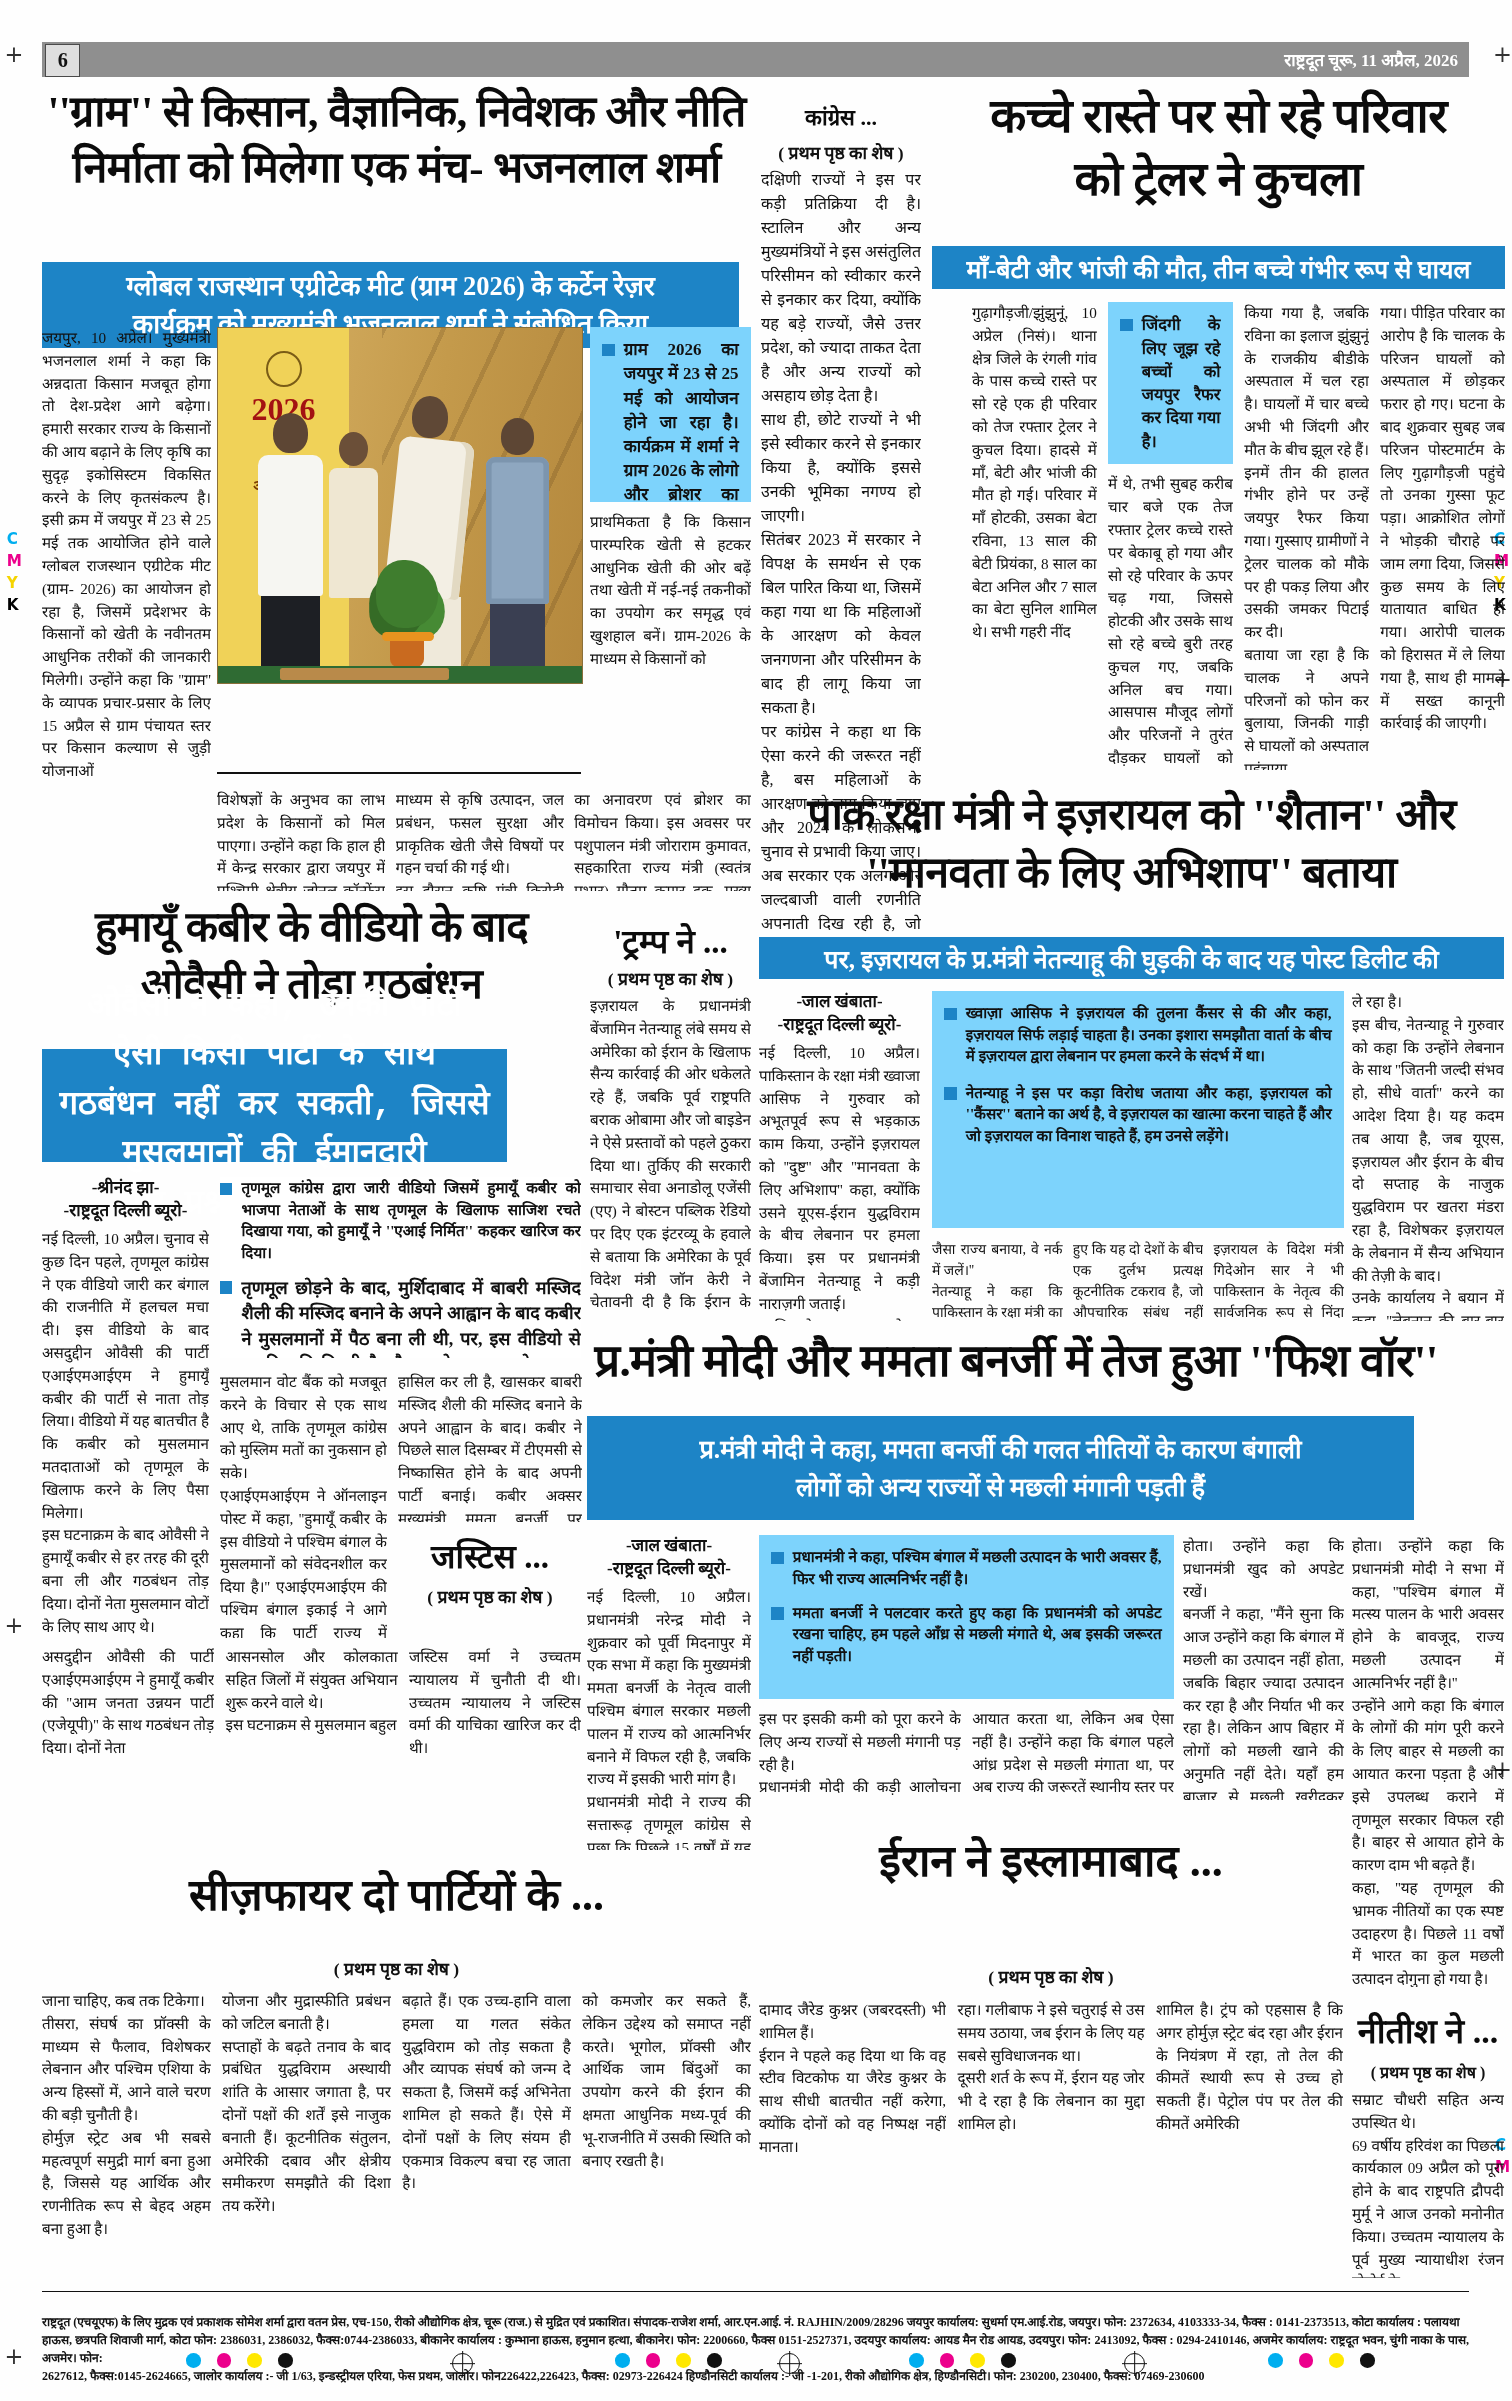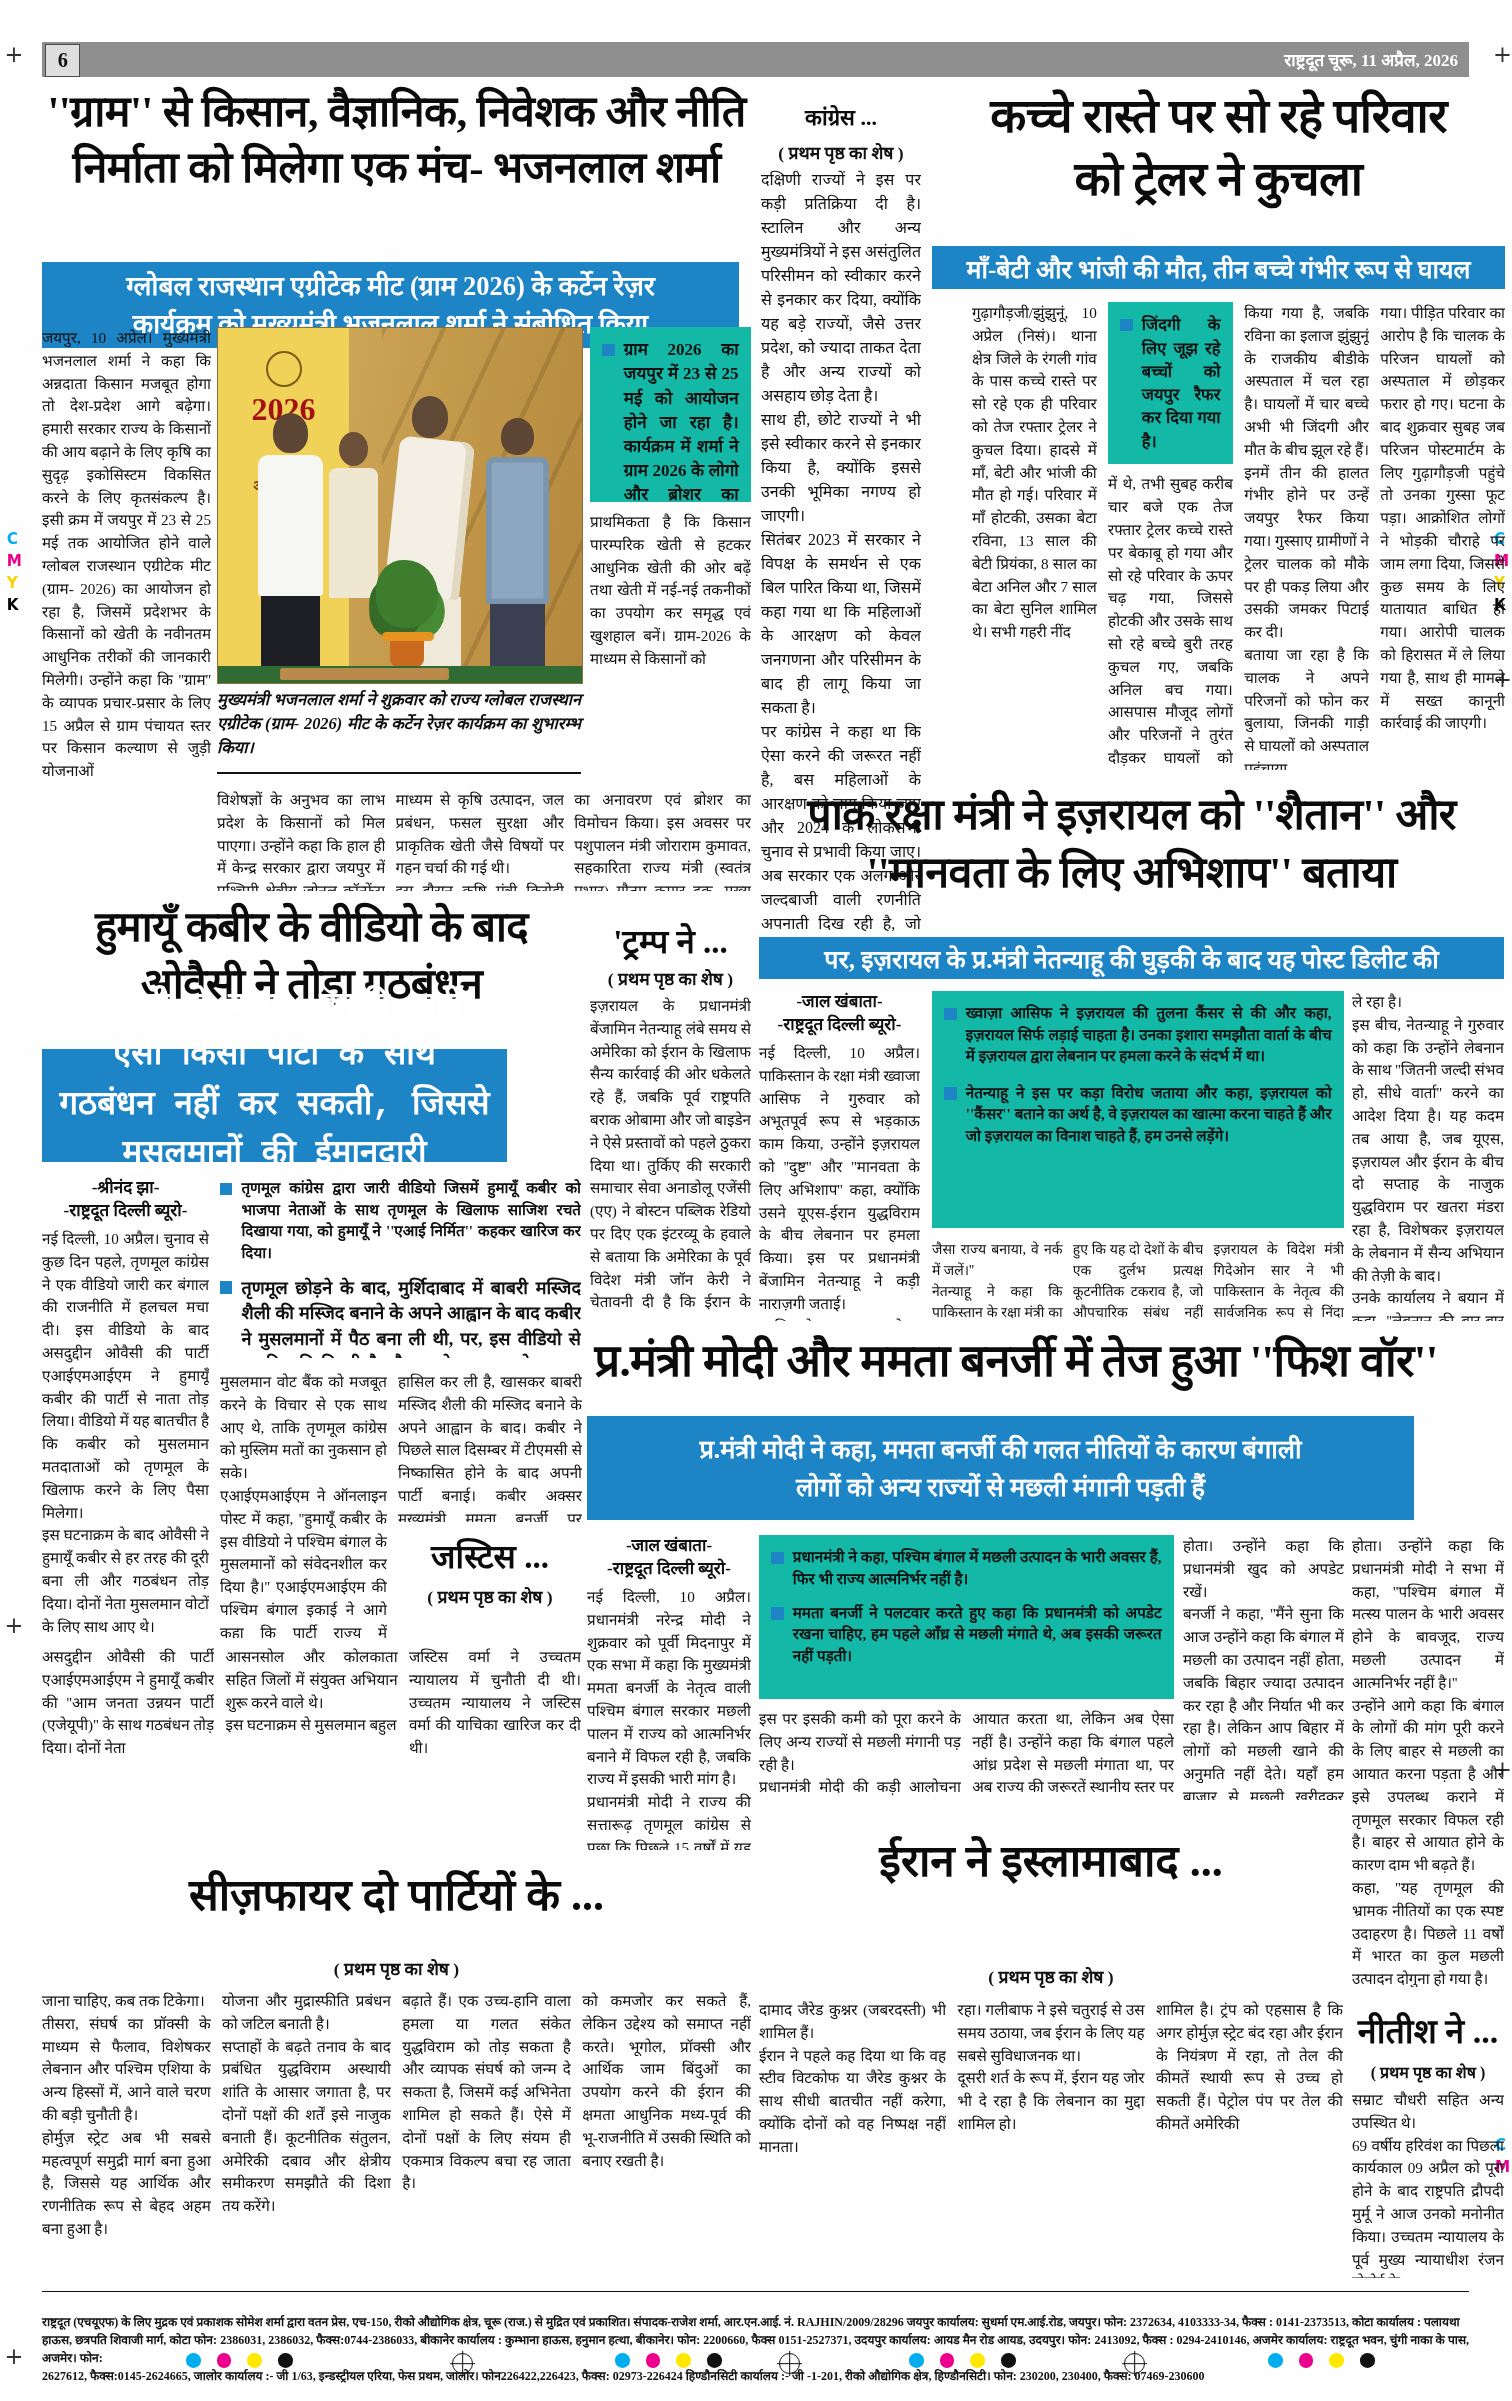--- a/index.html
+++ b/index.html
@@ -6,21 +6,21 @@
   body{font-family:"Liberation Serif","DejaVu Serif",serif;color:#111;}
   #paper{position:relative;width:1512px;height:2401px;background:#fefefe;overflow:hidden;}
   .abs{position:absolute;}
   .headline{font-weight:700;color:#0b0b0b;text-align:center;white-space:pre-line;letter-spacing:-0.6px;}
   .subhead{background:#1d84c6;color:#ffffff;font-weight:700;text-align:center;white-space:pre-line;
            display:flex;align-items:center;justify-content:center;padding:5.6px 13.6px;box-sizing:border-box;}
   .kicker{font-weight:700;text-align:center;color:#0b0b0b;}
   .cont{font-weight:700;text-align:center;font-size:17.5px;}
   .byline{font-weight:700;text-align:center;font-size:17px;line-height:1.35;white-space:pre-line;}
   .body{font-size:15.2px;line-height:1.5;text-align:justify;white-space:pre-line;overflow:hidden;}
-  .lightbox{background:#14b8a6;box-sizing:border-box;padding:11.3px 12.4px;overflow:hidden;}
+  .lightbox{background:#7dd3fc;box-sizing:border-box;padding:11.3px 12.4px;overflow:hidden;}
   .bullet-item{display:flex;gap:9px;font-weight:700;font-size:16px;line-height:1.42;text-align:justify;}
   .sq{width:12.4px;height:12.4px;background:#1d84c6;margin-top:5.6px;flex:none;}
   .rule{background:#111;}
   .footer-text{font-size:12px;line-height:1.5;text-align:justify;font-weight:600;}
   .dot{width:14.7px;height:14.7px;border-radius:50%;display:inline-block;}
   .reg-cross{position:absolute;font-size:22.6px;color:#333;font-weight:400;font-family:"DejaVu Sans",sans-serif;}
   .cmyk-letter{font-family:"DejaVu Sans",sans-serif;font-weight:700;font-size:15.2px;line-height:1.45;}
   .crosshair{width:19px;height:19px;border:1.7px solid #111;border-radius:50%;position:relative;display:inline-block;}
   .crosshair:before{content:"";position:absolute;left:50%;top:-3.4px;bottom:-3.4px;width:1.7px;background:#111;transform:translateX(-50%);}
   .crosshair:after{content:"";position:absolute;top:50%;left:-3.4px;right:-3.4px;height:1.7px;background:#111;transform:translateY(-50%);}
@@ -96,21 +96,20 @@
 
     <div style="position:absolute;left:141px;bottom:16px;width:96px;height:107px;">
       <div style="position:absolute;left:17px;top:0;width:62px;height:68px;background:#3f7d2e;border-radius:50% 60% 55% 50%;box-shadow:-10.2px 13.6px 0 -3.4px #356b26, 11.3px 16px 0 -4.5px #468a34;"></div>
       <div style="position:absolute;left:31px;bottom:0;width:34px;height:33px;background:#c96a1f;border-radius:3.4px 3.4px 8px 8px;"></div>
       <div style="position:absolute;left:22.6px;bottom:26px;width:52px;height:9px;background:#e8931f;border-radius:4.5px;"></div>
     </div>
     <div style="position:absolute;left:0;bottom:0;width:100%;height:17px;background:#2f6b33;"></div>
     <div style="position:absolute;left:62px;bottom:3.4px;width:169px;height:11.3px;background:#b98a4a;border-radius:2.3px;"></div>
   </div>
 
-  <div class="abs" style="left:217px;top:688px;width:364px;font-size:16.4px;line-height:1.45;font-weight:700;font-style:italic;text-align:justify;">मुख्यमंत्री भजनलाल शर्मा ने शुक्रवार को राज्य ग्लोबल राजस्थान एग्रीटेक (ग्राम- 2026) मीट के कर्टेन रेज़र कार्यक्रम का शुभारम्भ किया।</div>
   <div class="abs rule" style="left:217px;top:772px;width:364px;height:1.7px;"></div>
 
   <div class="abs" style="left:217px;top:789px;width:534px;height:102px;display:flex;gap:10.2px;">
     <div class="body" style="flex:1;">विशेषज्ञों के अनुभव का लाभ प्रदेश के किसानों को मिल पाएगा। उन्होंने कहा कि हाल ही में केन्द्र सरकार द्वारा जयपुर में पश्चिमी क्षेत्रीय जोनल कॉन्फ्रेंस का आयोजन किया गया था, जिसके</div>
     <div class="body" style="flex:1;">माध्यम से कृषि उत्पादन, जल प्रबंधन, फसल सुरक्षा और प्राकृतिक खेती जैसे विषयों पर गहन चर्चा की गई थी।
 इस दौरान कृषि मंत्री किरोड़ी लाल मीणा ने कहा कि हमारी सरकार की</div>
     <div class="body" style="flex:1.05;">का अनावरण एवं ब्रोशर का विमोचन किया। इस अवसर पर पशुपालन मंत्री जोराराम कुमावत, सहकारिता राज्य मंत्री (स्वतंत्र प्रभार) गौतम कुमार दक, मुख्य सचिव वी. श्रीनिवास सहित, विभिन्न अधिकारीगण एवं बड़ी संख्या में किसान मौजूद थे।</div>
   </div>
 
   <div class="abs lightbox" style="left:590px;top:327px;width:161px;height:175px;">

